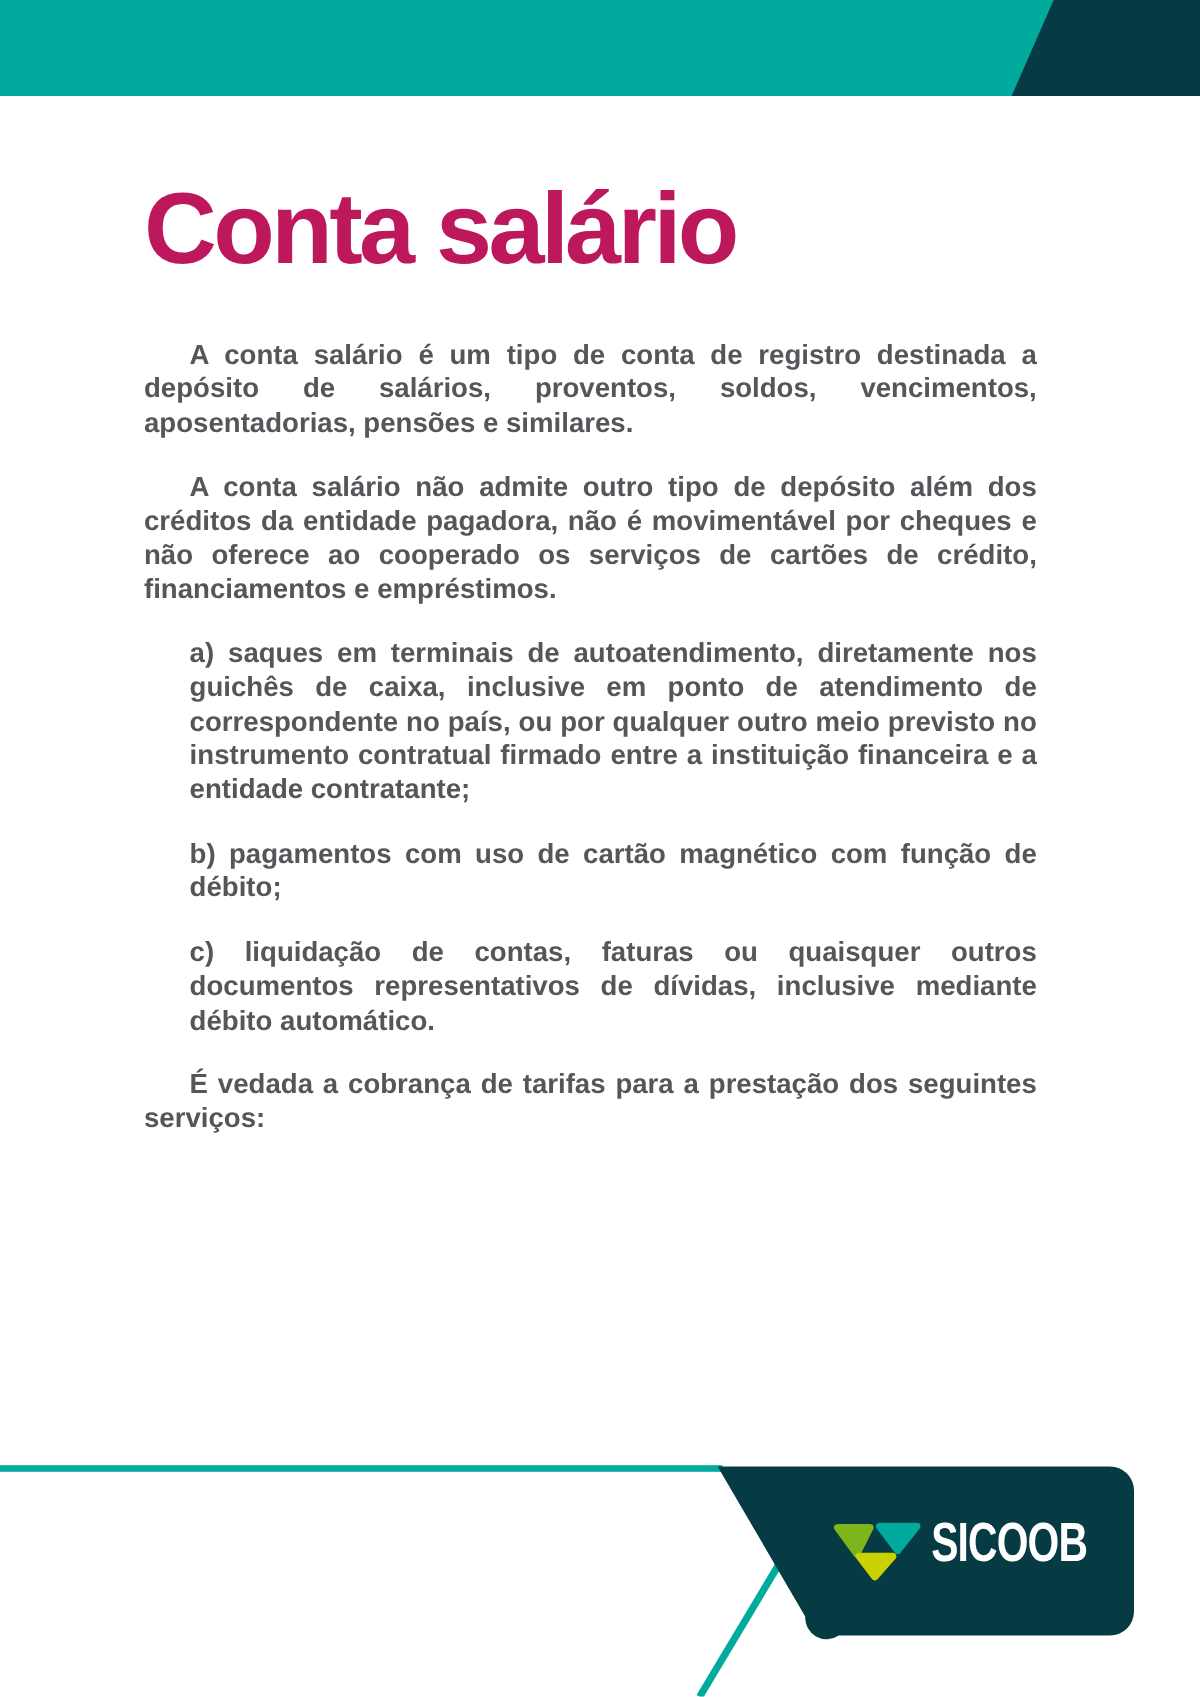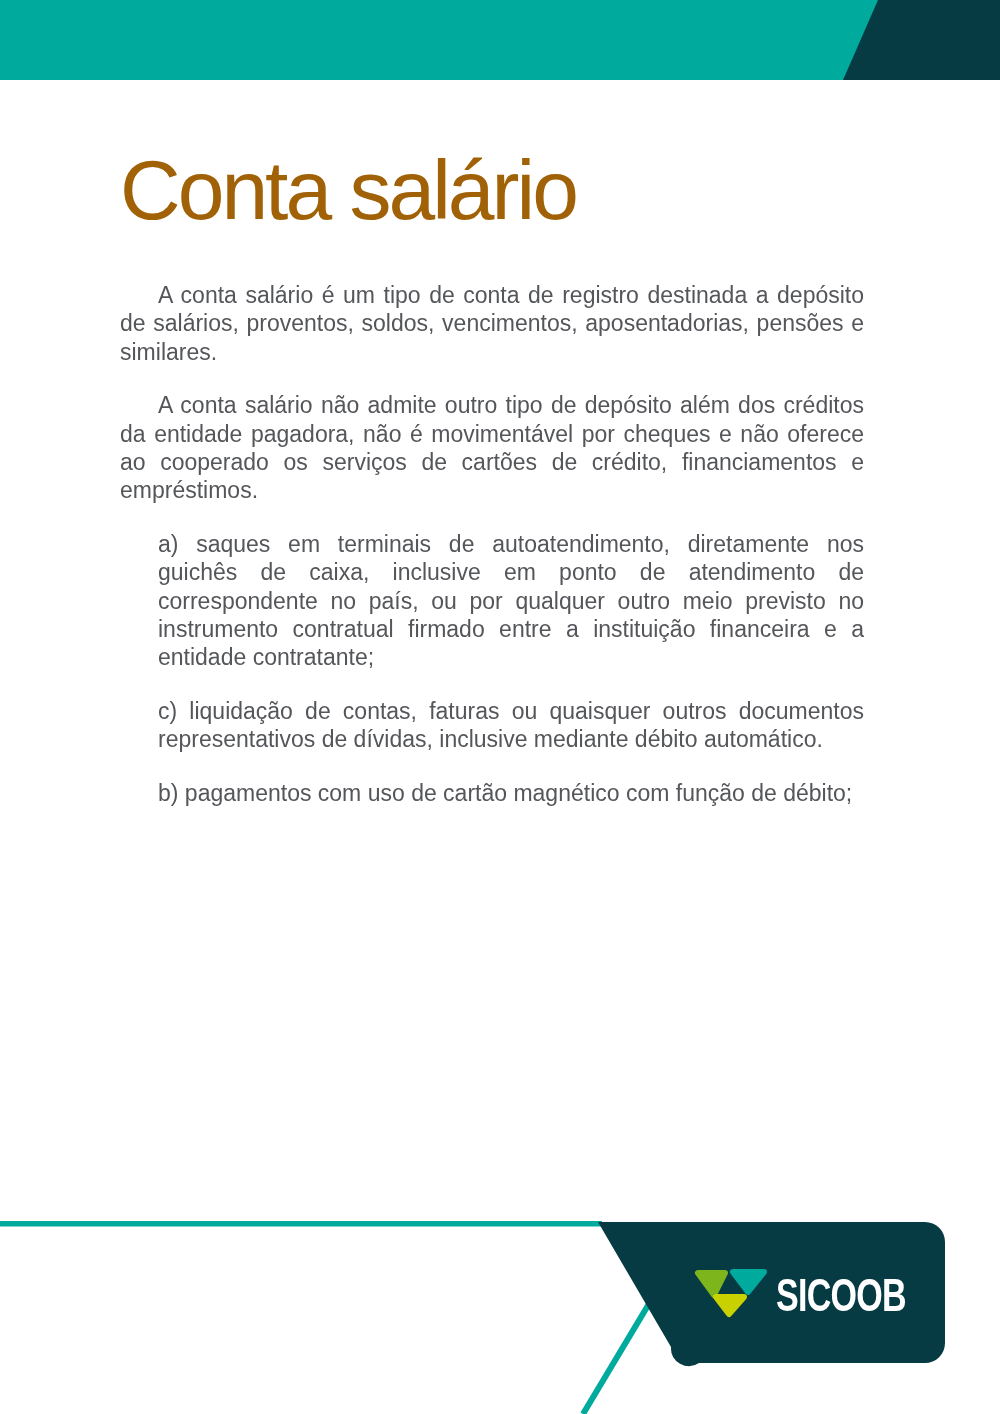--- a/index.html
+++ b/index.html
@@ -22,50 +22,50 @@
     background:#073B43;
     clip-path:polygon(878px 0,1000px 0,1000px 80px,843px 80px);
   }
   
   .page-title{
     position:absolute;
     left:120px;top:148px;
     margin:0;
     font-size:84px;
     line-height:1;
-    font-weight:normal;
+    font-weight:bold;
     letter-spacing:-3px;
-    color:#a16207;
+    color:#be185d;
   }
   
   .content{
     position:absolute;
     left:120px;top:281px;
     width:760px;
     color:#54565A;
     font-size:23px;
     line-height:28.4px;
     text-align:justify;
   }
-  .content p{margin:0 16px 25px 0;}
+  .content p{margin:0 16px 25px 0;font-weight:bold;}
   .content p.paragraph{text-indent:38px;}
   .content p.list-item{margin-left:38px;}
   
   .footer-art{
     position:absolute;
     left:0;top:1190px;
     width:1000px;height:224px;
   }
   
   .logo{
     position:absolute;
     left:690px;top:1262px;
     height:56px;
     display:flex;
-    align-items:flex-end;
+    align-items:flex-start;
   }
   .logo-mark{display:block;}
   .logo-text{
     display:inline-block;
     margin-left:4px;
     color:#FFFFFF;
     font-size:46px;
     font-weight:bold;
     letter-spacing:-1px;
     transform:scaleX(0.74);
@@ -79,22 +79,23 @@
 <div class="top-bar">
   <div class="top-bar-corner"></div>
 </div>
 
 <h1 class="page-title">Conta salário</h1>
 
 <div class="content">
   <p class="paragraph">A conta salário é um tipo de conta de registro destinada a depósito de salários, proventos, soldos, vencimentos, aposentadorias, pensões e similares.</p>
   <p class="paragraph">A conta salário não admite outro tipo de depósito além dos créditos da entidade pagadora, não é movimentável por cheques e não oferece ao cooperado os serviços de cartões de crédito, financiamentos e empréstimos.</p>
   <p class="list-item">a) saques em terminais de autoatendimento, diretamente nos guichês de caixa, inclusive em ponto de atendimento de correspondente no país, ou por qualquer outro meio previsto no instrumento contratual firmado entre a instituição financeira e a entidade contratante;</p>
+  <p class="list-item">b) pagamentos com uso de cartão magnético com função de débito;</p>
   <p class="list-item">c) liquidação de contas, faturas ou quaisquer outros documentos representativos de dívidas, inclusive mediante débito automático.</p>
-  <p class="list-item">b) pagamentos com uso de cartão magnético com função de débito;</p>
+  <p class="paragraph">É vedada a cobrança de tarifas para a prestação dos seguintes serviços:</p>
 </div>
 
 <svg class="footer-art" viewBox="0 0 1000 224" xmlns="http://www.w3.org/2000/svg">
 
   <line x1="668" y1="82" x2="583" y2="224" stroke="#00AB9D" stroke-width="6"></line>
 
   <rect x="0" y="31" width="602" height="5.5" fill="#00AB9D"></rect>
 
   <path fill="#073B43" d="M598,32 L925,32 A20,20 0 0 1 945,52 L945,153 A20,20 0 0 1 925,173
            L699,173 A18,18 0 0 1 671,157 Z"></path>

